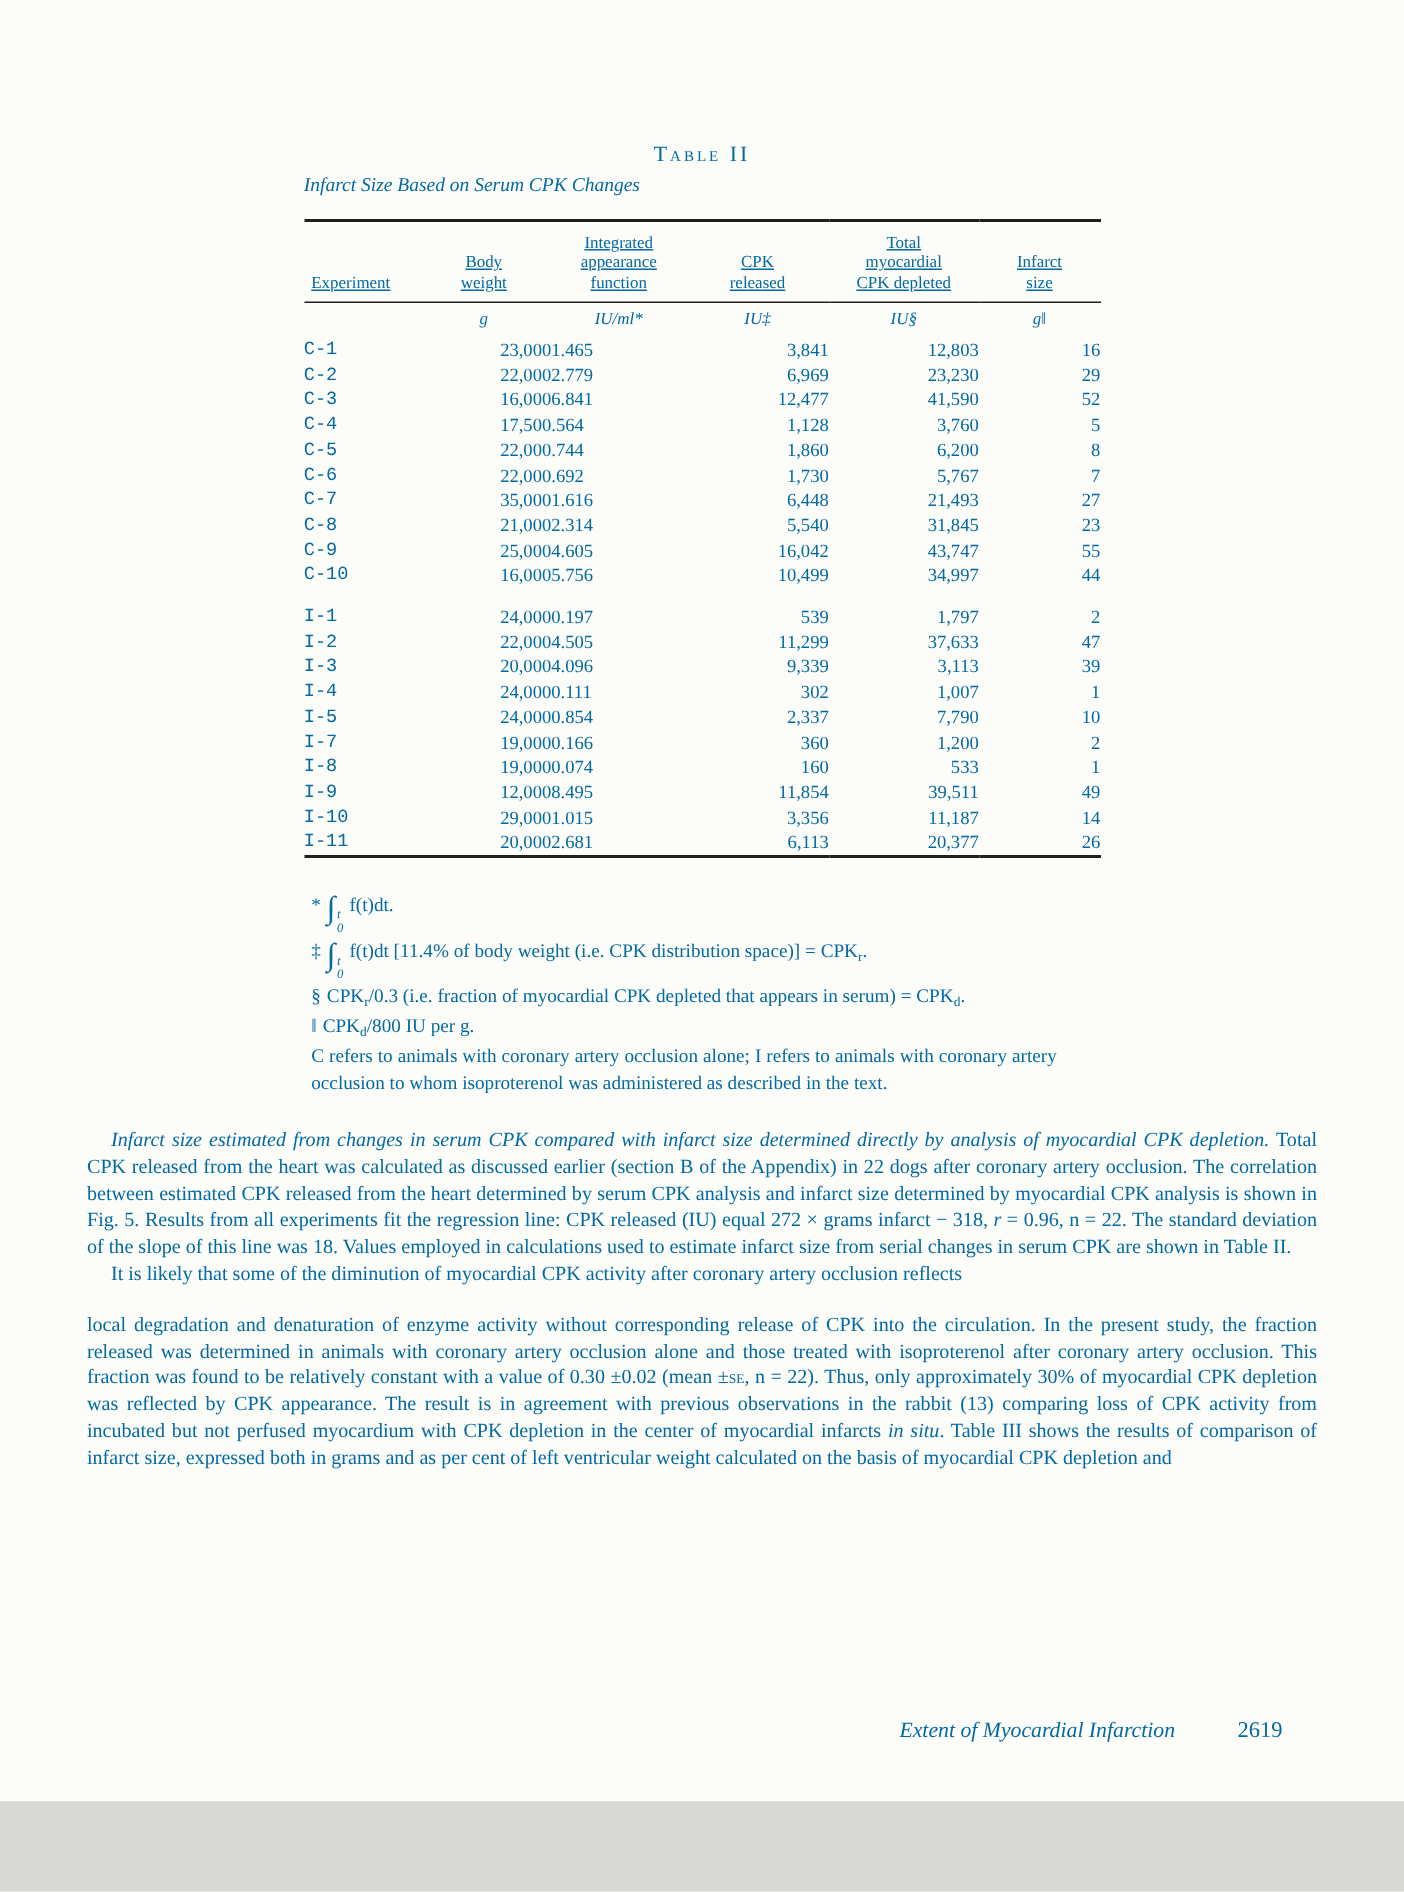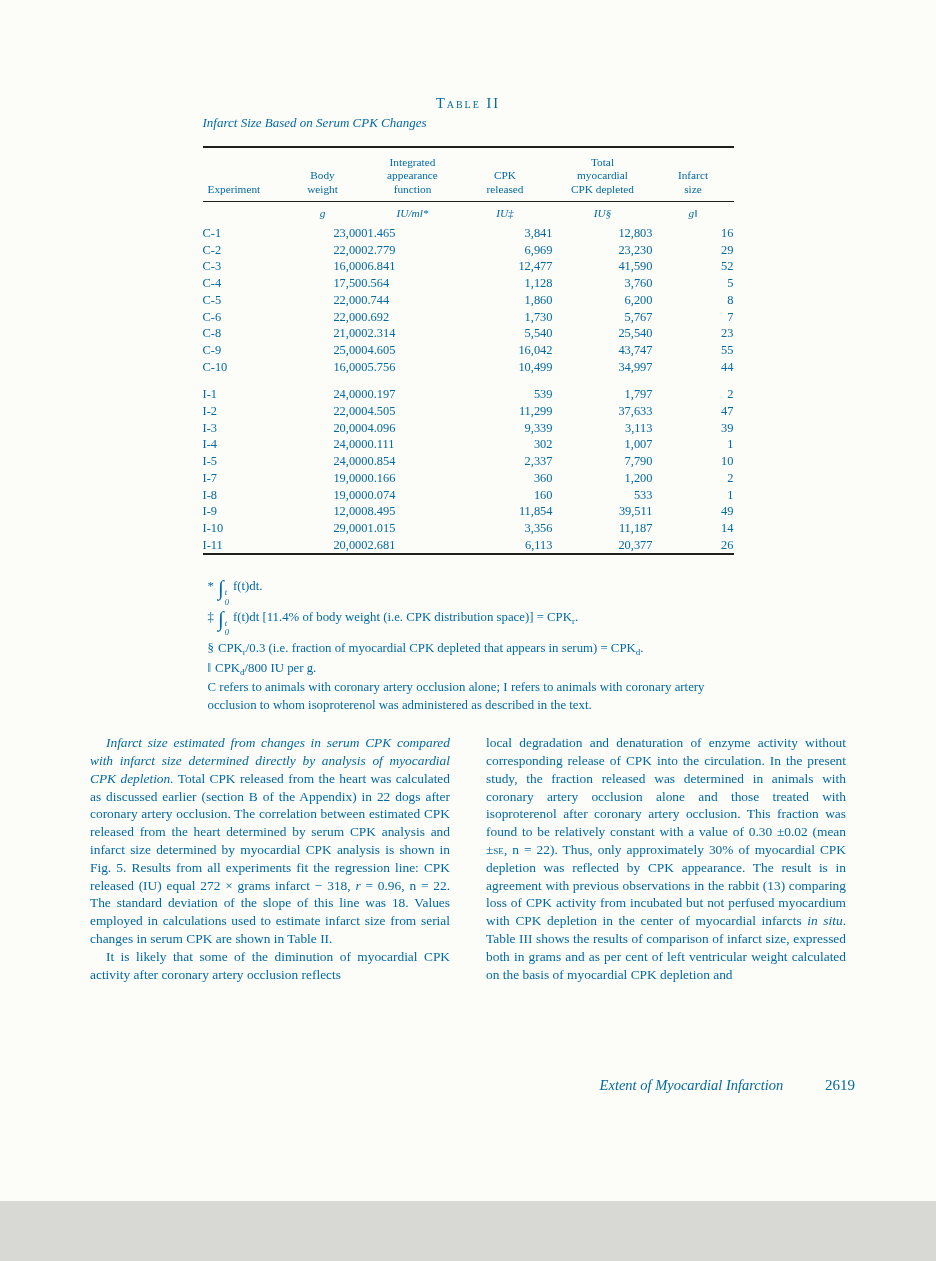--- a/index.html
+++ b/index.html
@@ -30,29 +30,30 @@
     font-size: 12.4px;
   }
   col.w0 { width: 75px; } col.w1 { width: 90px; } col.w2 { width: 90px; }
   col.w3 { width: 95px; } col.w4 { width: 100px; } col.w5 { width: 81px; }
 
   thead th {
     font-weight: normal; font-size: 11.3px; line-height: 1.18;
     vertical-align: bottom; text-align: center;
     padding: 8px 2px 5px; white-space: pre-line;
     border-bottom: 1.4px solid #211f1b;
+    text-decoration: underline;
   }
   thead th.c0 { text-align: left; padding-left: 5px; margin-top: 36px; }
 
   tr.units-row td {
     font-style: italic; font-size: 11.3px; text-align: center;
     padding: 5px 0 6px;
   }
   tr.data-row td { line-height: 16.7px; padding: 0; }
-  td.c0 { text-align: left;  padding-left: 16px; }
+  td.c0 { text-align: left;  padding-left: 16px; font-family: Liberation Mono, monospace; }
   td.c1 { text-align: right; padding-right: 18px; }
   td.c2 { text-align: left; padding-right: 27px; }
   td.c3 { text-align: right; padding-right: 28px; }
   td.c4 { text-align: right; padding-right: 33px; }
   td.c5 { text-align: right; padding-right: 31px; }
   tr.units-row td.c0 { padding-left: 0; }
   tr.spacer-row td { height: 11px; padding: 0; }
 
   
   .footnotes {
@@ -64,33 +65,33 @@
   .fn-text sub { font-size: 0.7em; vertical-align: -0.3em; }
   .fn-text .int { font-size: 21px; line-height: 1; vertical-align: -5px; }
   .fn-text .intlim {
     display: inline-flex; flex-direction: column; text-align: left;
     font-size: 8.5px; font-style: italic; line-height: 1.1;
     vertical-align: -5px; margin: 0 4px 0 1px;
   }
 
   
   .body-text {
-    display: flex; gap: 36px; padding: 0 90px; margin-top: 20px;
+    display: flex; gap: 16px; padding: 0 58px; margin-top: 20px; flex-direction: column;
   }
   .col {
     flex: 1; text-align: justify;
     font-size: 13.4px; line-height: 17.8px;
   }
   .para { margin: 0; }
   .para.indent { text-indent: 16px; }
   .sc { font-variant: small-caps; }
 
   
   .page-footer {
-    position: absolute; top: 1077px; right: 81px;
+    position: absolute; top: 1146px; right: 81px;
     font-size: 14.5px;
   }
   .running-title { font-style: italic; }
   .page-number { margin-left: 38px; font-size: 15px; }
 </style>
 </head>
 <body>
 
 <div class="page">
 
@@ -175,25 +176,33 @@
           </tr>
           <tr class="data-row">
             <td class="c0">C-6</td>
             <td class="c1">22,000</td>
             <td class="c2">.692</td>
             <td class="c3">1,730</td>
             <td class="c4">5,767</td>
             <td class="c5">7</td>
           </tr>
           <tr class="data-row">
+            <td class="c0">C-7</td>
+            <td class="c1">35,000</td>
+            <td class="c2">1.616</td>
+            <td class="c3">6,448</td>
+            <td class="c4">21,493</td>
+            <td class="c5">27</td>
+          </tr>
+          <tr class="data-row">
             <td class="c0">C-8</td>
             <td class="c1">21,000</td>
             <td class="c2">2.314</td>
             <td class="c3">5,540</td>
-            <td class="c4">25,540</td>
+            <td class="c4">31,845</td>
             <td class="c5">23</td>
           </tr>
           <tr class="data-row">
             <td class="c0">C-9</td>
             <td class="c1">25,000</td>
             <td class="c2">4.605</td>
             <td class="c3">16,042</td>
             <td class="c4">43,747</td>
             <td class="c5">55</td>
           </tr>

